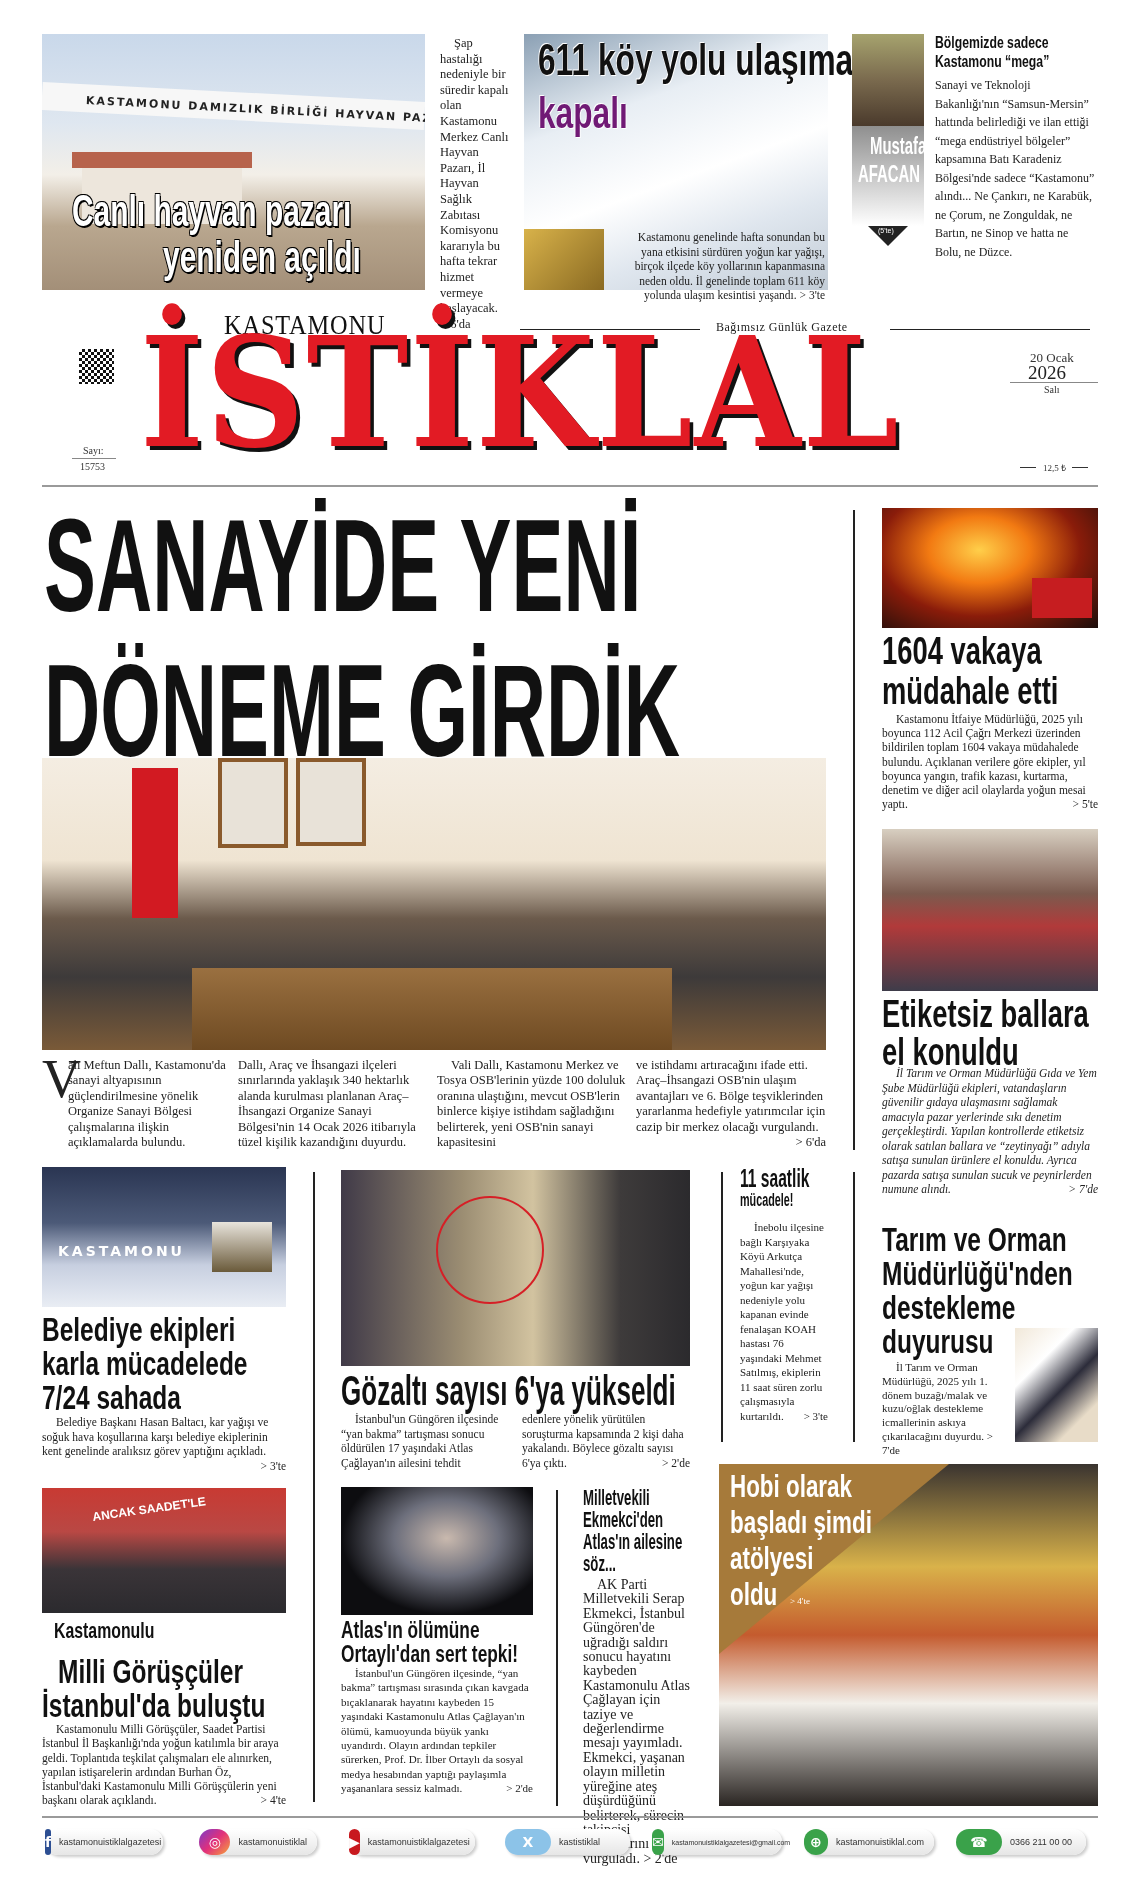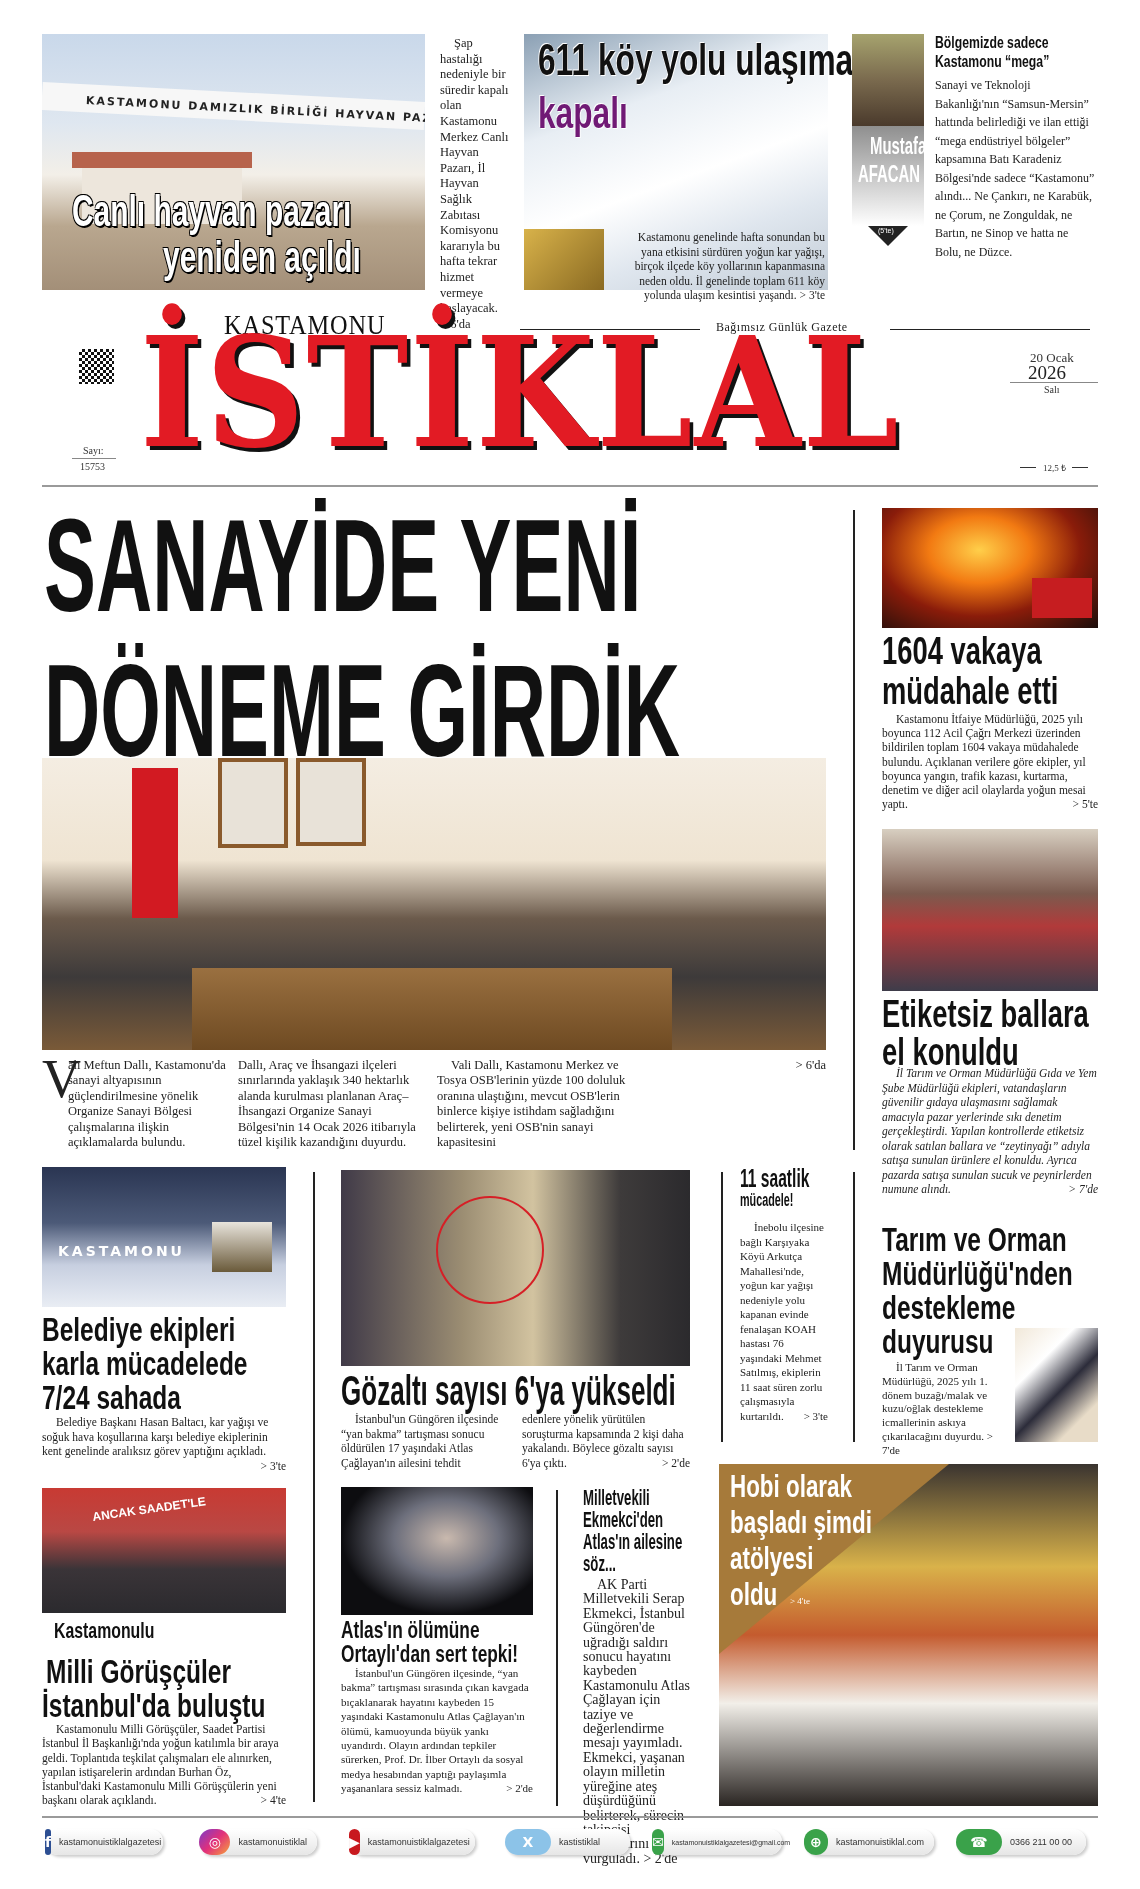--- a/index.html
+++ b/index.html
@@ -131,21 +131,21 @@
   <div class="abs" style="left:150px;top:210px;width:480px;height:82px;background:linear-gradient(180deg,#9a7040,#6e4a22);"></div>
 </div>
 
 <div class="abs body-text" style="left:42px;top:1058px;width:190px;">
   <span class="abs serif" style="left:0;top:-4px;font-size:54px;line-height:50px;">V</span>
   <span style="display:block;padding-left:26px;">ali Meftun Dallı, Kastamonu'da sanayi altyapısının güçlendirilmesine yönelik Organize Sanayi Bölgesi çalışmalarına ilişkin açıklamalarda bulundu.</span>
 </div>
 <p class="abs body-text" style="left:238px;top:1058px;width:190px;">Dallı, Araç ve İhsangazi ilçeleri sınırlarında yaklaşık 340 hektarlık alanda kurulması planlanan Araç–İhsangazi Organize Sanayi Bölgesi'nin 14 Ocak 2026 itibarıyla tüzel kişilik kazandığını duyurdu.</p>
 <p class="abs body-text" style="left:437px;top:1058px;width:190px;"><span class="indent"></span><span>Vali Dallı, Kastamonu Merkez ve Tosya OSB'lerinin yüzde 100 doluluk oranına ulaştığını, mevcut OSB'lerin binlerce kişiye istihdam sağladığını belirterek, yeni OSB'nin sanayi kapasitesini</span></p>
 <p class="abs body-text" style="left:636px;top:1058px;width:190px;">
-   <span class="ref">&gt; 6'da</span>
+  <span>ve istihdamı artıracağını ifade etti. Araç–İhsangazi OSB'nin ulaşım avantajları ve 6. Bölge teşviklerinden yararlanma hedefiyle yatırımcılar için cazip bir merkez olacağı vurgulandı.</span> <span class="ref">&gt; 6'da</span>
 </p>
 
 <div class="rule-v" style="left:853px;top:510px;height:640px;"></div>
 
 <div class="photo ph-fire" style="left:882px;top:508px;width:216px;height:120px;">
   <div class="abs" style="left:150px;top:70px;width:60px;height:40px;background:#c61d20;"></div>
 </div>
 <div class="headline" style="left:882px;top:632px;font-size:38px;">
   <span class="hl-inner">1604 vakaya</span>
 </div>
@@ -202,21 +202,21 @@
 </p>
 
 <div class="rule-v" style="left:313px;top:1172px;height:630px;"></div>
 
 <div class="photo ph-saadet" style="left:42px;top:1488px;width:244px;height:125px;">
   <div class="abs" style="left:50px;top:14px;font-family:'Liberation Sans',sans-serif;font-weight:700;font-size:12px;color:#fff;transform:rotate(-8deg);white-space:nowrap;">ANCAK SAADET'LE</div>
 </div>
 <div class="headline" style="left:54px;top:1620px;font-size:22px;">
   <span class="hl-inner">Kastamonulu</span>
 </div>
-<div class="headline" style="left:46px;top:1654px;font-size:34px;">
+<div class="headline" style="left:58px;top:1654px;font-size:34px;">
   <span class="hl-inner">Milli Görüşçüler</span>
 </div>
 <div class="headline" style="left:42px;top:1688px;font-size:34px;">
   <span class="hl-inner">İstanbul'da buluştu</span>
 </div>
 <p class="abs body-text" style="left:42px;top:1722px;width:244px;font-size:11.5px;line-height:14.3px;">
   <span class="indent"></span><span>Kastamonulu Milli Görüşçüler, Saadet Partisi İstanbul İl Başkanlığı'nda yoğun katılımla bir araya geldi. Toplantıda teşkilat çalışmaları ele alınırken, yapılan istişarelerin ardından Burhan Öz, İstanbul'daki Kastamonulu Milli Görüşçülerin yeni başkanı olarak açıklandı.</span> <span class="ref">&gt; 4'te</span>
 </p>
 
 <div class="photo ph-gozalti" style="left:341px;top:1170px;width:349px;height:196px;">

